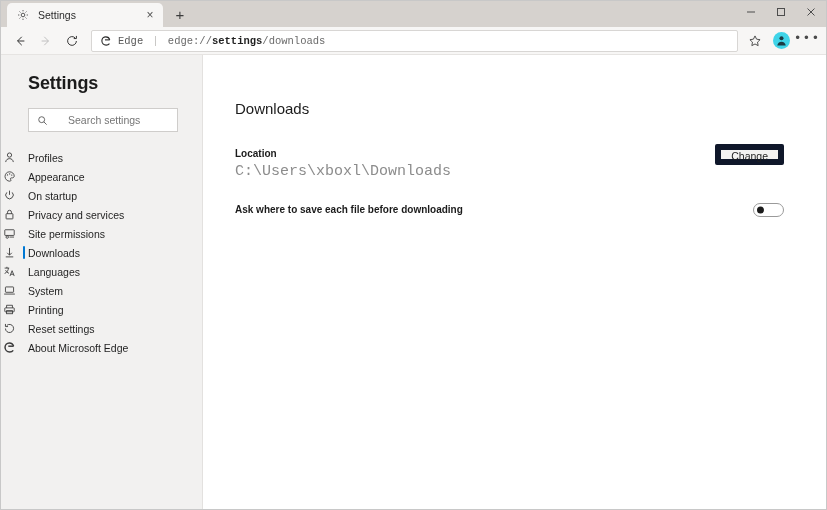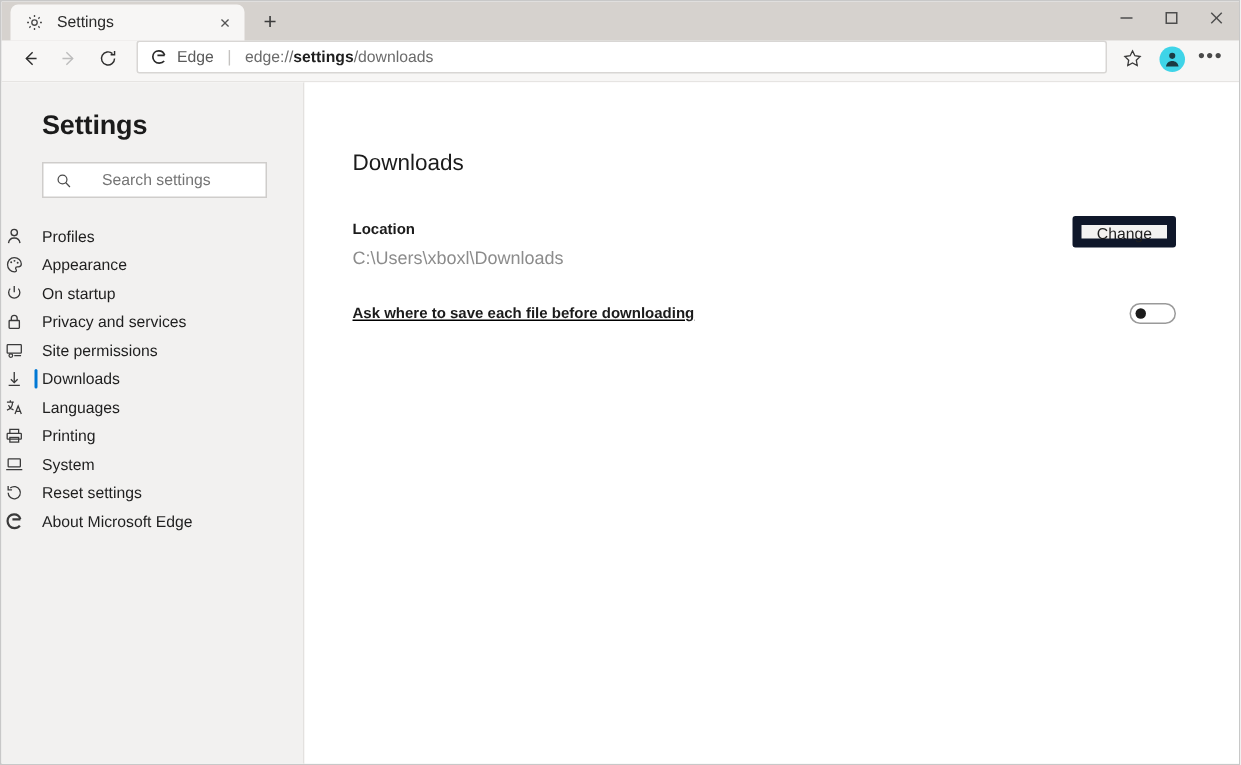--- a/index.html
+++ b/index.html
@@ -105,23 +105,25 @@
     color: #4d4d4d;
     cursor: default;
   }
   .wc svg { display: block; }
 
   
   .toolbar {
     height: 28px;
     background: #f7f6f5;
     display: flex;
+    align-items: center;
     padding: 0 6px;
     box-sizing: border-box;
     border-bottom: 1px solid #e6e4e2;
+    font-family: Liberation Mono, monospace;
   }
   .navbtn {
     width: 26px;
     height: 24px;
     display: flex;
     align-items: center;
     justify-content: center;
     color: #2e2e2e;
     cursor: default;
     flex: 0 0 auto;
@@ -302,42 +304,43 @@
   }
   .setting-text { flex: 1 1 auto; }
   .setting-label {
     font-size: 10px;
     font-weight: bold;
     color: #1b1b1b;
     margin: 0;
     line-height: 16px;
   }
   .setting-sub {
-    font-size: 12px;
+    font-size: 15px;
     color: #8c8c8c;
     margin: 3px 0 0 0;
     line-height: 14px;
+    font-family: Liberation Mono, monospace;
   }
   .change-btn {
     flex: 0 0 auto;
     min-width: 48px;
     height: 21px;
     background: #f3f2f1;
     border: 6px solid #0f172a;
     border-radius: 2px;
     font-size: 10.5px;
     color: #1f1f1f;
     font-family: "Liberation Sans", sans-serif;
     padding: 0 10px;
     margin-top: -2px;
     cursor: default;
   }
   .setting-row.second {
     margin-top: 23px;
-    text-decoration: underline;
+    align-items: center;
   }
   .toggle {
     flex: 0 0 auto;
     width: 31px;
     height: 14px;
     border-radius: 7px;
     background: #ffffff;
     border: 1px solid #9a9a9a;
     position: relative;
     cursor: default;
@@ -542,37 +545,37 @@
               <path d="M8.6 13.6l2.6-6.6 2.6 6.6M9.6 11.4h3.4"></path>
             </svg>
           </span>
           <span class="nav-label">Languages</span>
         </div>
 
         <div class="navitem">
 
           <span class="nav-icon">
             <svg width="13" height="13" viewBox="0 0 16 16" fill="none" stroke="currentColor" stroke-width="1.05">
+              <rect x="3" y="3.6" width="10" height="6.6" rx="0.6"></rect>
+              <line x1="1.4" y1="12.4" x2="14.6" y2="12.4"></line>
+            </svg>
+          </span>
+          <span class="nav-label">System</span>
+        </div>
+
+        <div class="navitem">
+
+          <span class="nav-icon">
+            <svg width="13" height="13" viewBox="0 0 16 16" fill="none" stroke="currentColor" stroke-width="1.05">
               <path d="M4.4 6V2.8h7.2V6"></path>
               <rect x="2.2" y="6" width="11.6" height="4.8" rx="0.6"></rect>
               <rect x="4.4" y="9.4" width="7.2" height="3.8"></rect>
             </svg>
           </span>
           <span class="nav-label">Printing</span>
-        </div>
-
-        <div class="navitem">
-
-          <span class="nav-icon">
-            <svg width="13" height="13" viewBox="0 0 16 16" fill="none" stroke="currentColor" stroke-width="1.05">
-              <rect x="3" y="3.6" width="10" height="6.6" rx="0.6"></rect>
-              <line x1="1.4" y1="12.4" x2="14.6" y2="12.4"></line>
-            </svg>
-          </span>
-          <span class="nav-label">System</span>
         </div>
 
         <div class="navitem">
 
           <span class="nav-icon">
             <svg width="13" height="13" viewBox="0 0 16 16" fill="none" stroke="currentColor" stroke-width="1.1">
               <path d="M3 8a5 5 0 1 0 1.7-3.8"></path>
                 <path d="M3 2.4v3.2h3.2"></path>
             </svg>
           </span>

